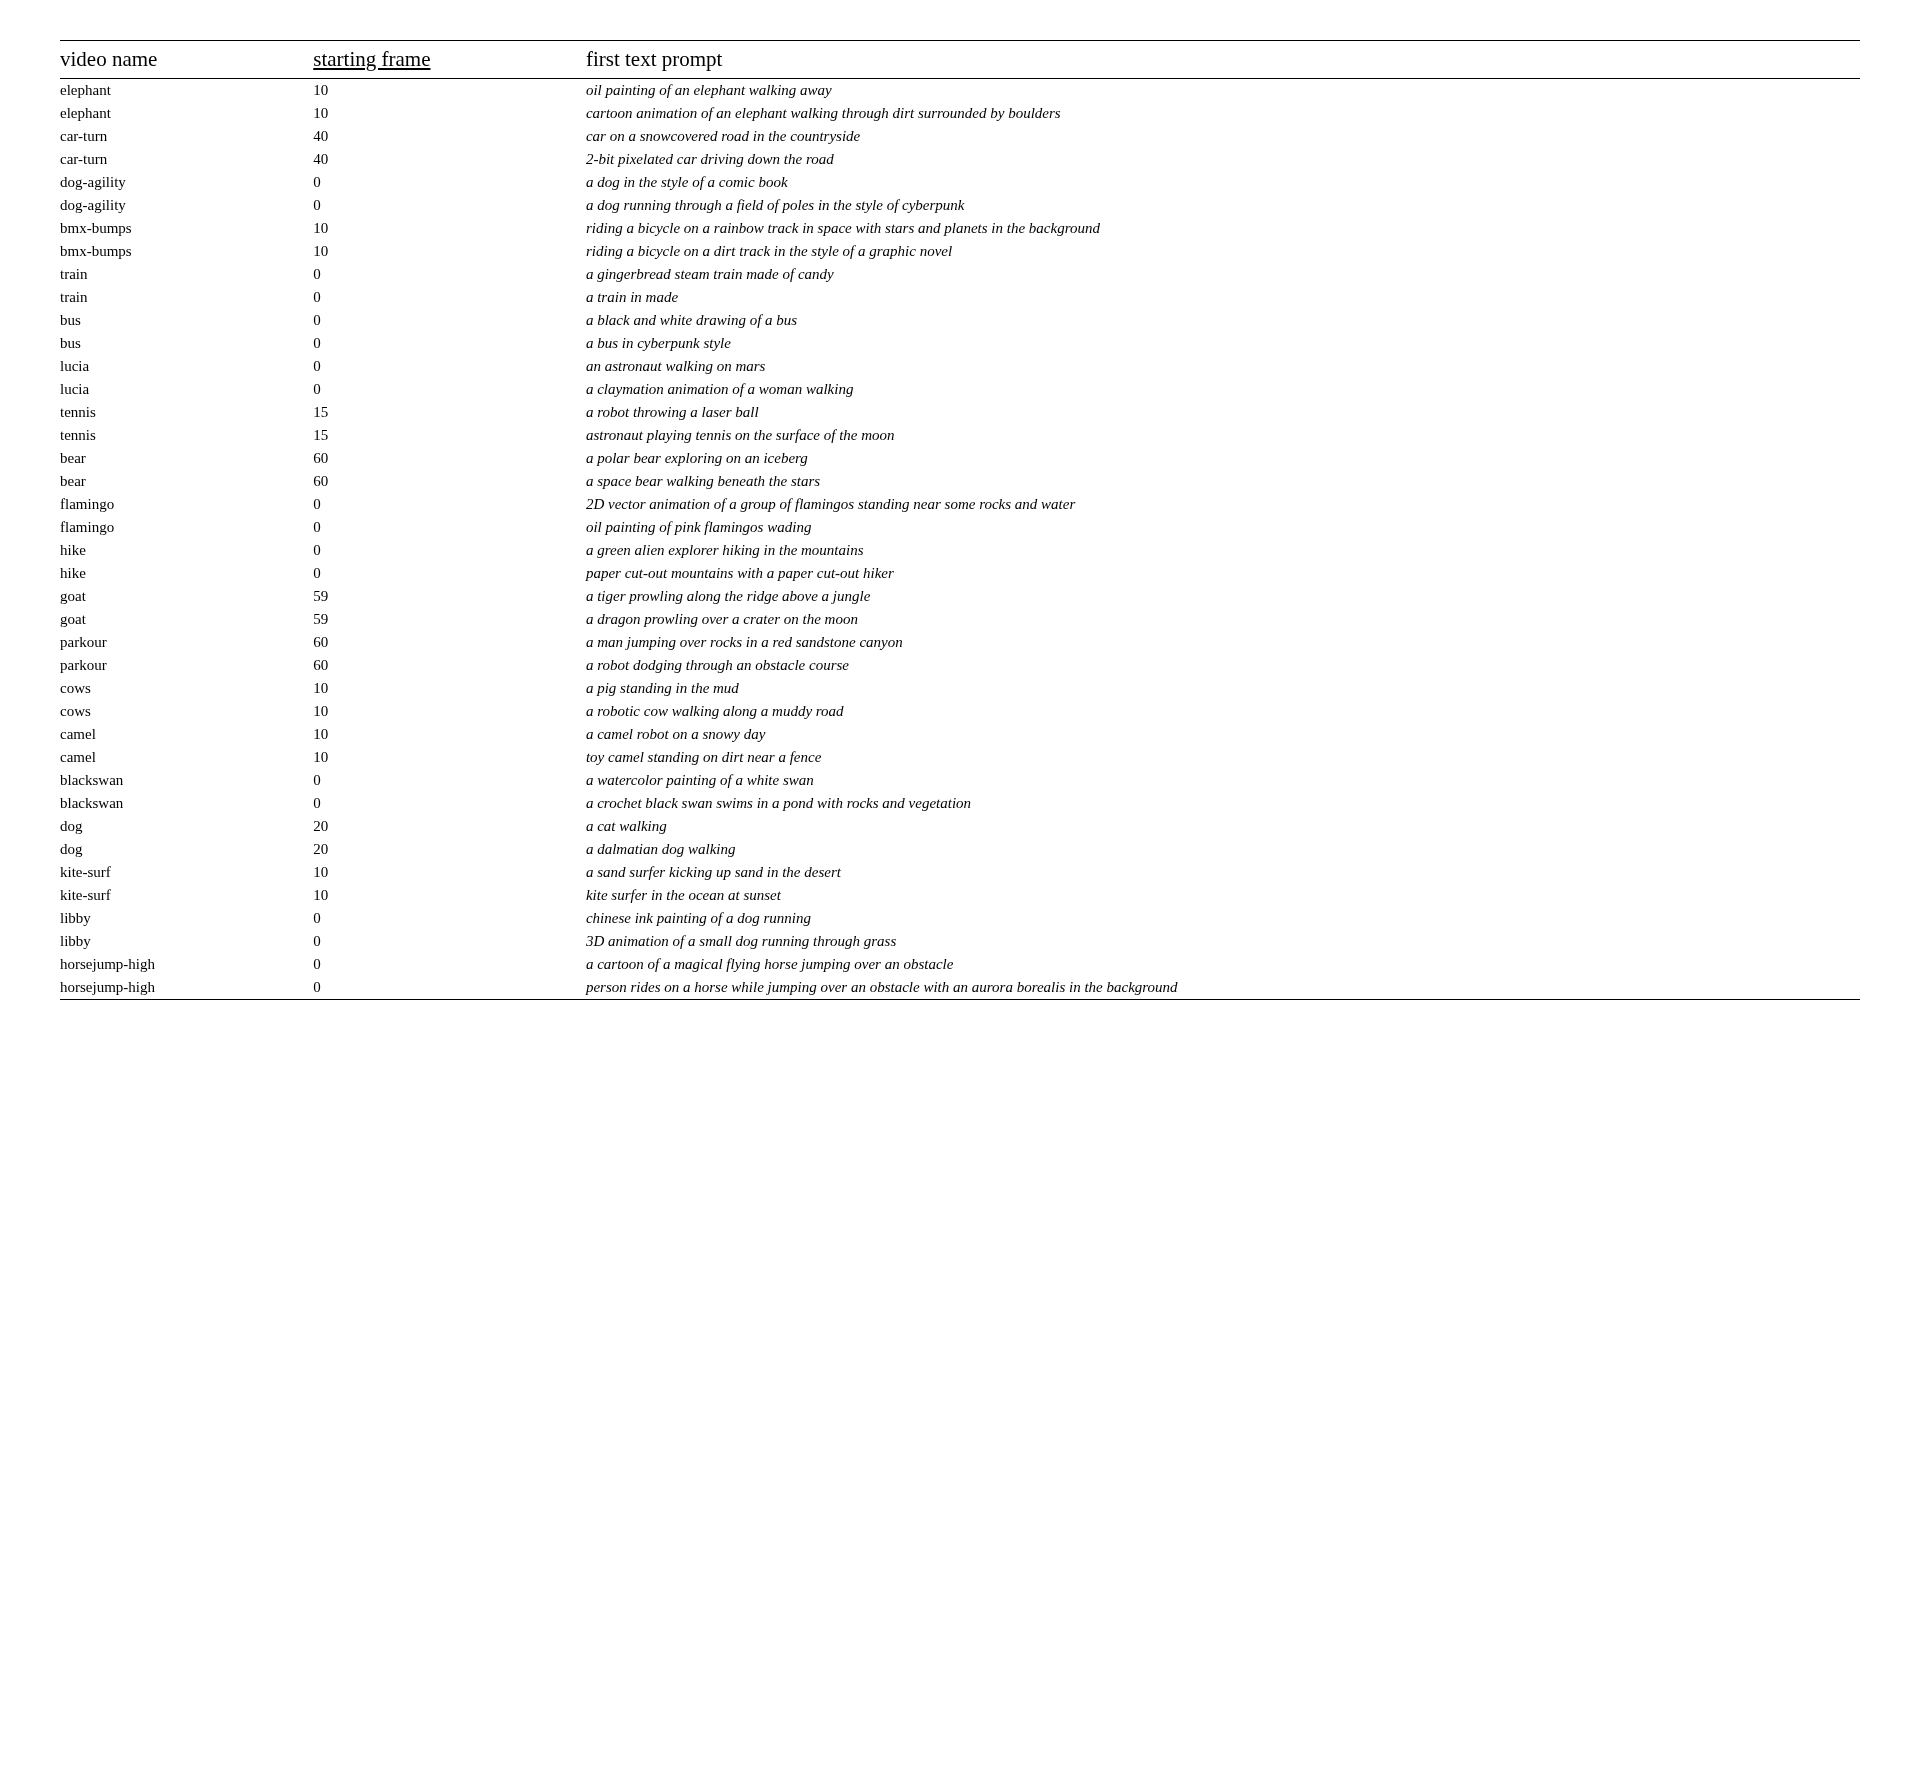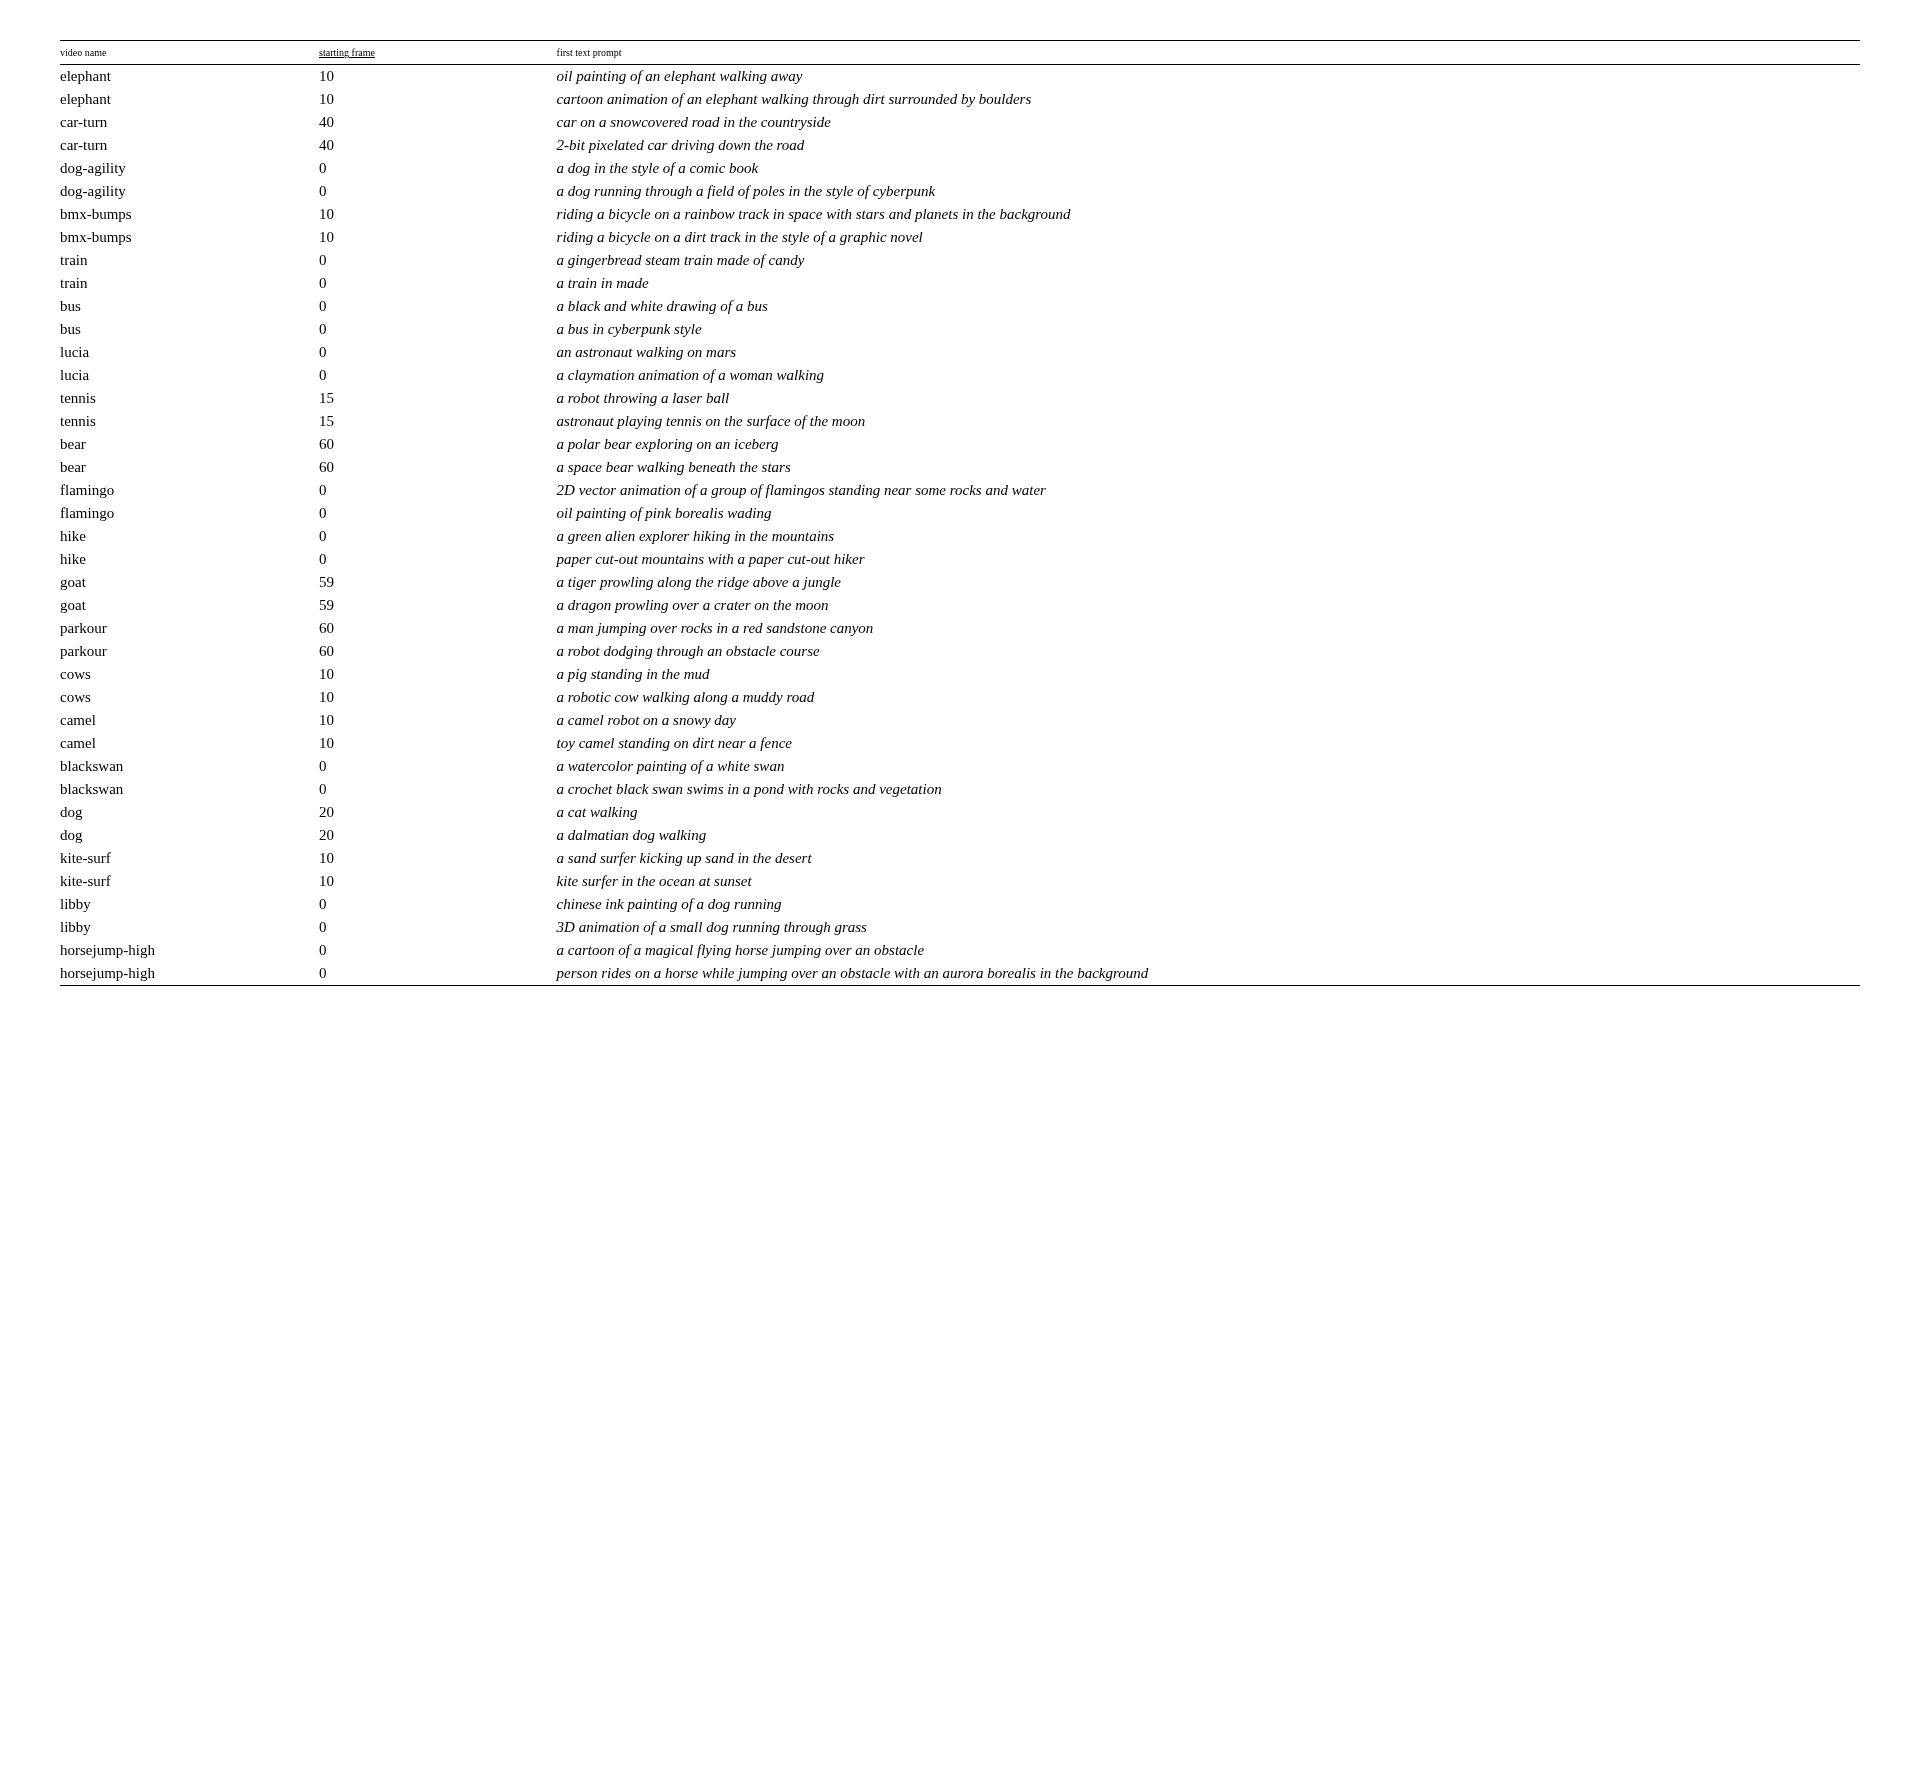--- a/index.html
+++ b/index.html
@@ -19,21 +19,21 @@
       border-collapse: collapse;
     }
     thead tr {
       border-top: 1.5px solid #000;
       border-bottom: 1px solid #000;
     }
     thead th {
       text-align: left;
       font-weight: normal;
       padding: 6px 12px 6px 0;
-      font-size: 10px;
+      font-size: 21px;
     }
     tbody tr:last-child {
       border-bottom: 1.5px solid #000;
     }
     tbody td {
       padding: 3px 12px 3px 0;
       vertical-align: top;
       font-size: 15px;
     }
     td:nth-child(1) {
@@ -155,21 +155,21 @@
         <td>a space bear walking beneath the stars</td>
       </tr>
       <tr>
         <td>flamingo</td>
         <td>0</td>
         <td>2D vector animation of a group of flamingos standing near some rocks and water</td>
       </tr>
       <tr>
         <td>flamingo</td>
         <td>0</td>
-        <td>oil painting of pink borealis wading</td>
+        <td>oil painting of pink flamingos wading</td>
       </tr>
       <tr>
         <td>hike</td>
         <td>0</td>
         <td>a green alien explorer hiking in the mountains</td>
       </tr>
       <tr>
         <td>hike</td>
         <td>0</td>
         <td>paper cut-out mountains with a paper cut-out hiker</td>

